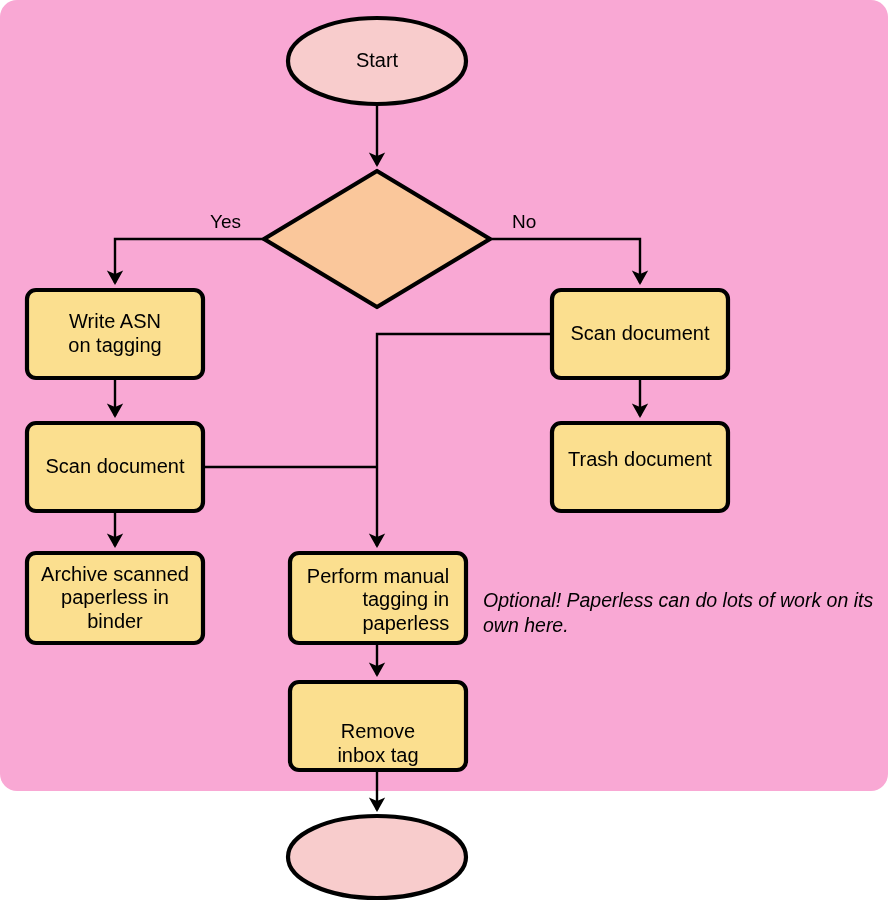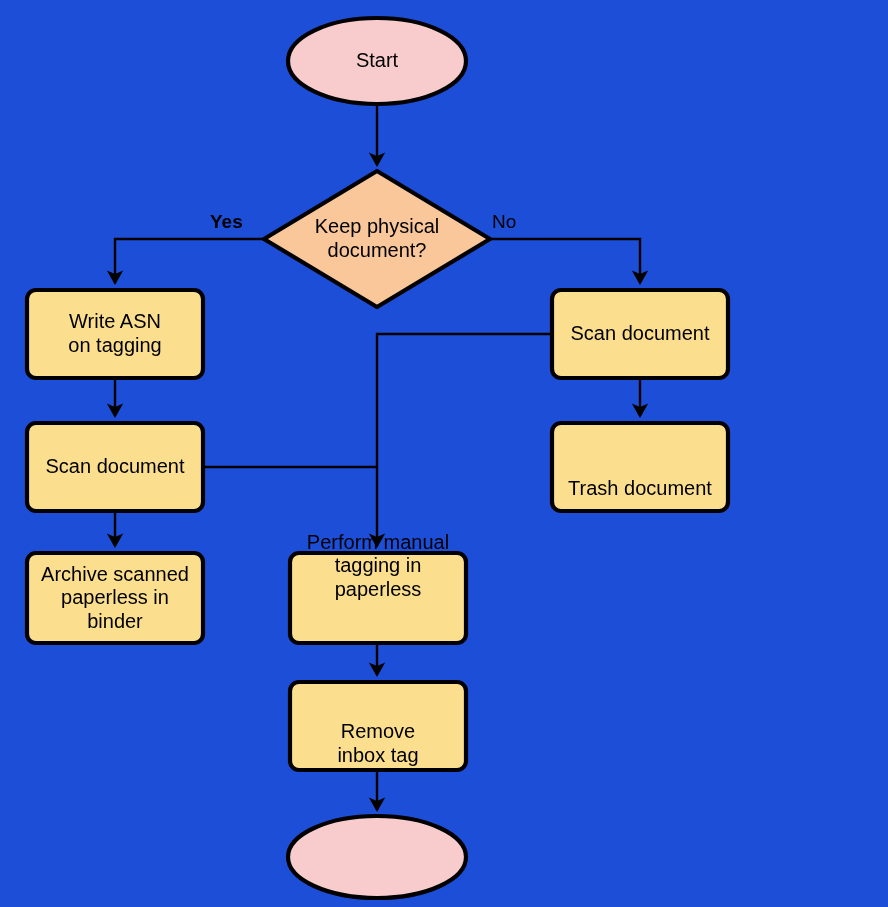--- a/index.html
+++ b/index.html
@@ -10,22 +10,23 @@
   }
   body {
     width: 888px;
     height: 907px;
     font-family: "Liberation Sans", sans-serif;
     overflow: hidden;
   }
   #flow-root {
     position: relative;
     width: 888px;
-    height: 907px;
-    background: #1d4ed8;
+    height: 791px;
+    background: #f9a8d4;
+    border-radius: 17px;
   }
   #flow-svg {
     position: absolute;
     left: 0;
     top: 0;
     width: 888px;
     height: 907px;
     display: block;
   }
   .node-text,
@@ -113,42 +114,41 @@
       <rect x="290" y="553" width="176" height="90" rx="9" ry="9" fill="#fbdf8f"></rect>
 
       <rect x="290" y="682" width="176" height="88" rx="9" ry="9" fill="#fbdf8f"></rect>
 
       <ellipse cx="377" cy="857" rx="89" ry="41" fill="#f8cccc"></ellipse>
     </g>
   </svg>
 
   <div class="node-text" style="left:288px; top:18px; width:178px; height:86px;">Start</div>
 
-  <div class="node-text" style="left:268px; top:196px; width:218px; height:86px;">Keep physical
-document?</div>
 
   <div class="node-text" style="left:27px; top:290px; width:176px; height:88px;">Write ASN
 on tagging</div>
 
   <div class="node-text" style="left:27px; top:423px; width:176px; height:88px;">Scan document</div>
 
   <div class="node-text" style="left:27px; top:553px; width:176px; height:90px;">Archive scanned
 paperless in
 binder</div>
 
   <div class="node-text" style="left:552px; top:290px; width:176px; height:88px;">Scan document</div>
 
-  <div class="node-text" style="left:552px; top:445px; width:176px; height:88px;">Trash document</div>
+  <div class="node-text" style="left:552px; top:416px; width:176px; height:88px;">Trash document</div>
 
-  <div class="node-text" style="left:290px; top:521px; width:176px; height:90px;">Perform manual
+  <div class="node-text" style="left:290px; top:555px; width:176px; height:90px;text-align:right;">Perform manual
 tagging in
 paperless</div>
 
   <div class="node-text" style="left:290px; top:700px; width:176px; height:88px;">Remove
 inbox tag</div>
 
 
-  <div class="edge-label" style="left:210px; top:212px;font-weight:bold;">Yes</div>
+  <div class="edge-label" style="left:210px; top:212px;">Yes</div>
 
-  <div class="edge-label" style="left:492px; top:212px;">No</div>
+  <div class="edge-label" style="left:512px; top:212px;">No</div>
 
+  <div class="note-text" style="left:483px; top:588px;">Optional! Paperless can do lots of work on its own here.</div>
 
 </div>
 
 </body></html>

